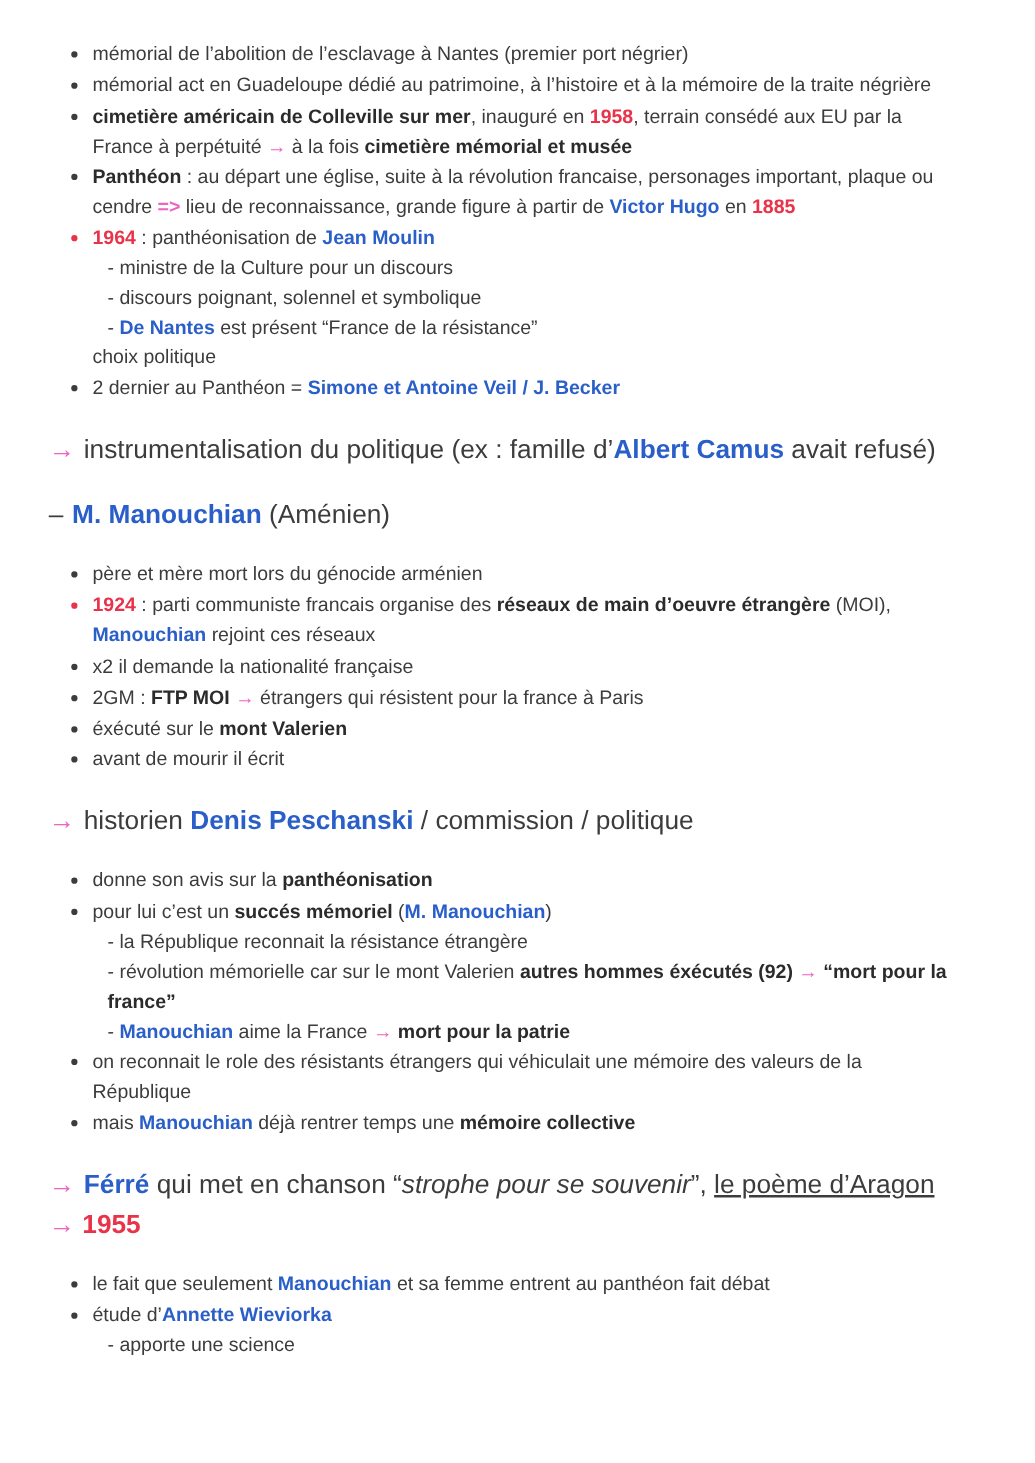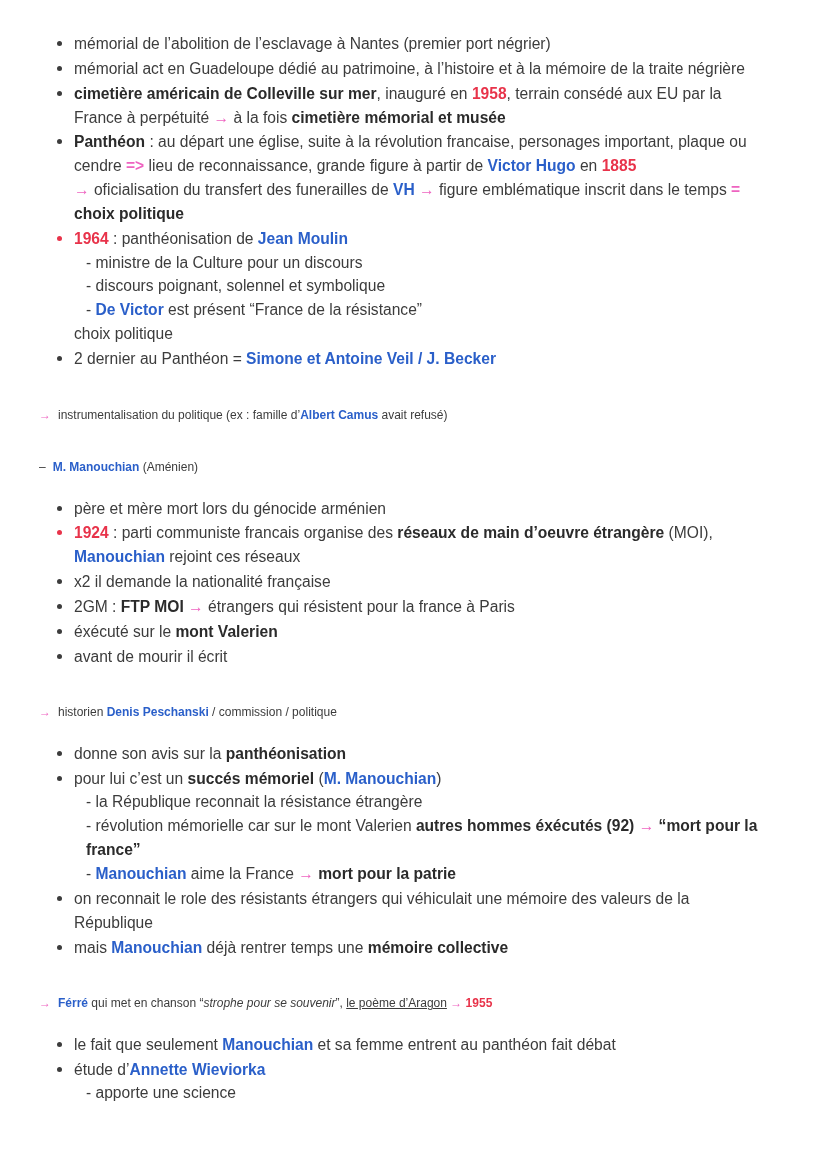--- a/index.html
+++ b/index.html
@@ -57,25 +57,24 @@
   .subline {
     display: block;
     padding-left: 12px;
   }
   .contline {
     display: block;
   }
 
   
   .lead {
-    font-size: 12px;
+    font-size: 21px;
     line-height: 1.53;
     color: #3c3c3c;
     padding-left: 3px;
-    margin-top: 14px;
   }
   .lead .marker { margin-right: 7px; }
 
   
   .b     { font-weight: bold; color: #2b2b2b; }
   .blue  { color: #2a5fc9; font-weight: bold; }
   .red   { color: #e8334a; font-weight: bold; }
   .pink  { color: #ee63c0; font-weight: bold; }
   .arrow { color: #ee63c0; font-weight: normal; }
   .it    { font-style: italic; }
@@ -95,28 +94,27 @@
     <li>
       <span>mémorial act en Guadeloupe dédié au patrimoine, à l’histoire et à la mémoire de la traite négrière</span>
     </li>
 
     <li>
       <span class="b">cimetière américain de Colleville sur mer</span><span>, inauguré en </span><span class="red">1958</span><span>, terrain consédé aux EU par la France à perpétuité </span><span class="arrow">→</span><span> à la fois </span><span class="b">cimetière mémorial et musée</span>
     </li>
 
     <li>
       <span class="b">Panthéon</span><span> : au départ une église, suite à la révolution francaise, personages important, plaque ou cendre </span><span class="pink">=&gt;</span><span> lieu de reconnaissance, grande figure à partir de </span><span class="blue">Victor Hugo</span><span> en </span><span class="red">1885</span>
-      <span class="contline"><span class="arrow">→</span><span> oficialisation du transfert des funerailles de </span><span class="blue">VH</span> <span class="arrow">→</span><span> figure emblématique inscrit dans le temps </span><span class="pink">=</span> <span class="b">choix politique</span></span>
     </li>
 
     <li class="red-dot">
       <span class="red">1964</span><span> : panthéonisation de </span><span class="blue">Jean Moulin</span>
       <span class="subline">- ministre de la Culture pour un discours</span>
       <span class="subline">- discours poignant, solennel et symbolique</span>
-      <span class="subline"><span>- </span><span class="blue">De Victor</span><span> est présent “France de la résistance”</span></span>
+      <span class="subline"><span>- </span><span class="blue">De Nantes</span><span> est présent “France de la résistance”</span></span>
       <span class="contline">choix politique</span>
     </li>
 
     <li>
       <span>2 dernier au Panthéon = </span><span class="blue">Simone et Antoine Veil / J. Becker</span>
     </li>
   </ul>
 
   <div class="spacer-md"></div>
 

